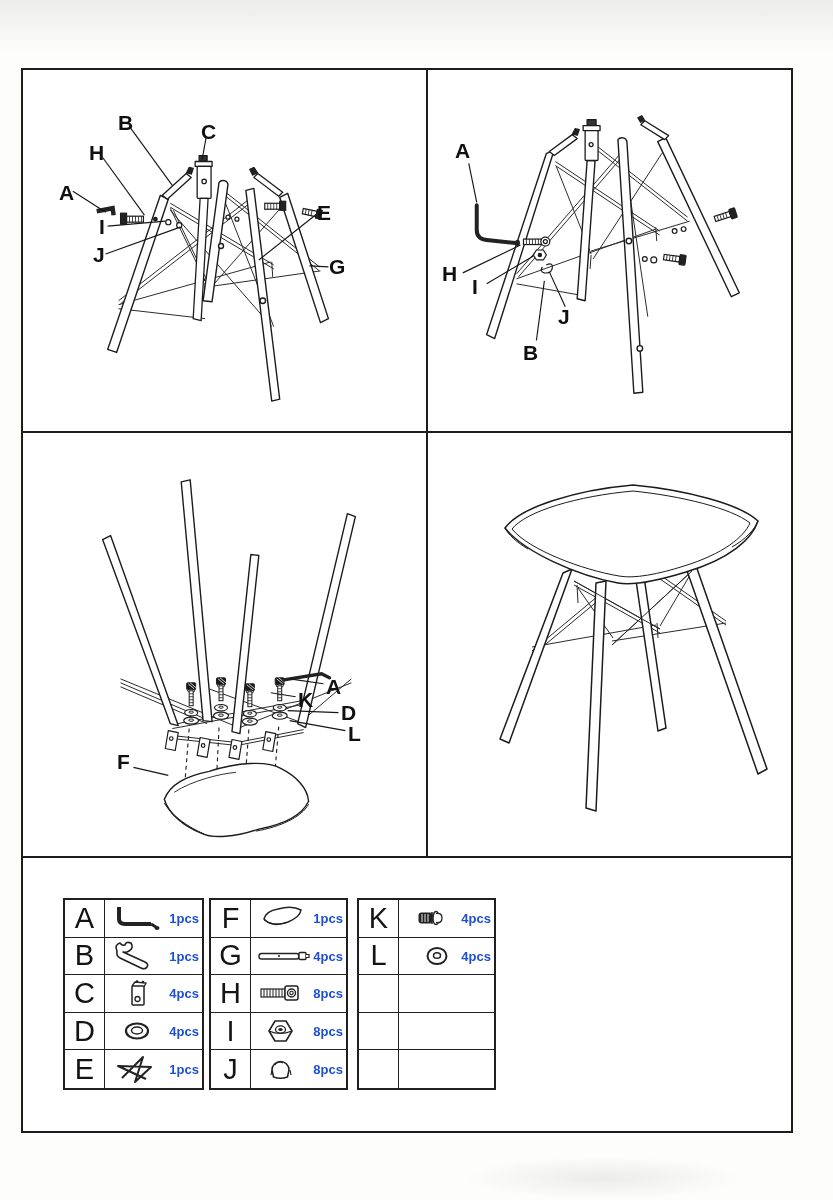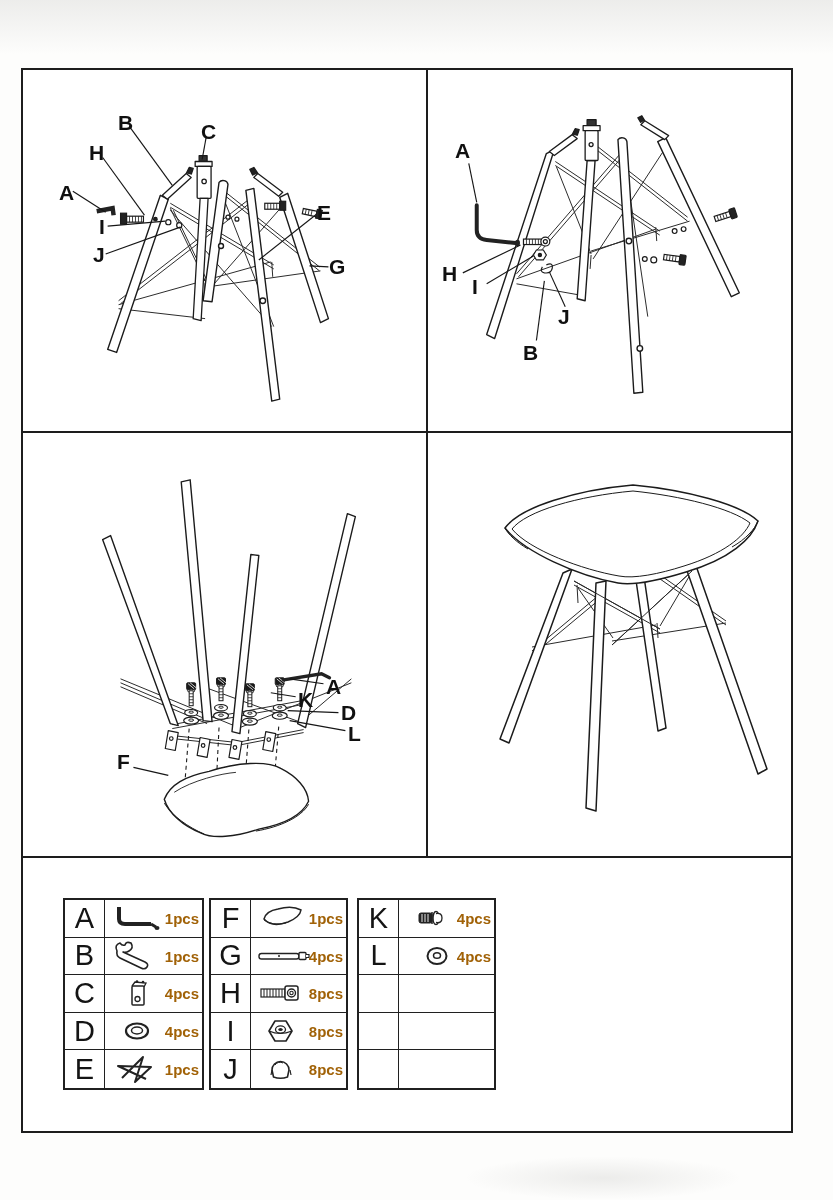--- a/index.html
+++ b/index.html
@@ -23,21 +23,21 @@
   .g1{left:40px;width:141px}
   .g2{left:186px;width:139px}
   .g3{left:334px;width:139px}
   .prow{position:relative;display:flex;border-bottom:1.5px solid #202020}
   .prow:last-child{border-bottom:none}
   .pletter{width:40px;border-right:1.5px solid #202020;display:flex;align-items:center;justify-content:center;
     font-size:29px;color:#141414}
   .picell{flex:1;position:relative;display:flex;align-items:center}
   .picon{margin-left:5px;width:56px;height:32px;flex:none}
   .g3 .picon{margin-left:12px}
-  .pqty{position:absolute;right:3px;top:50%;transform:translateY(-50%);font-size:15px;font-weight:700;color:#a16207}
+  .pqty{position:absolute;right:3px;top:50%;transform:translateY(-50%);font-size:13px;font-weight:700;color:#1d4ed8}
 </style>
 </head>
 <body>
 
 <div class="frame">
 
   <div class="panel p1">
     <svg class="art" viewBox="0 0 405 363">
       <g stroke="#2a2a2a" fill="none" stroke-width="1">
         <path d="M148,134 L252,196 M148,138 L252,200"></path>

